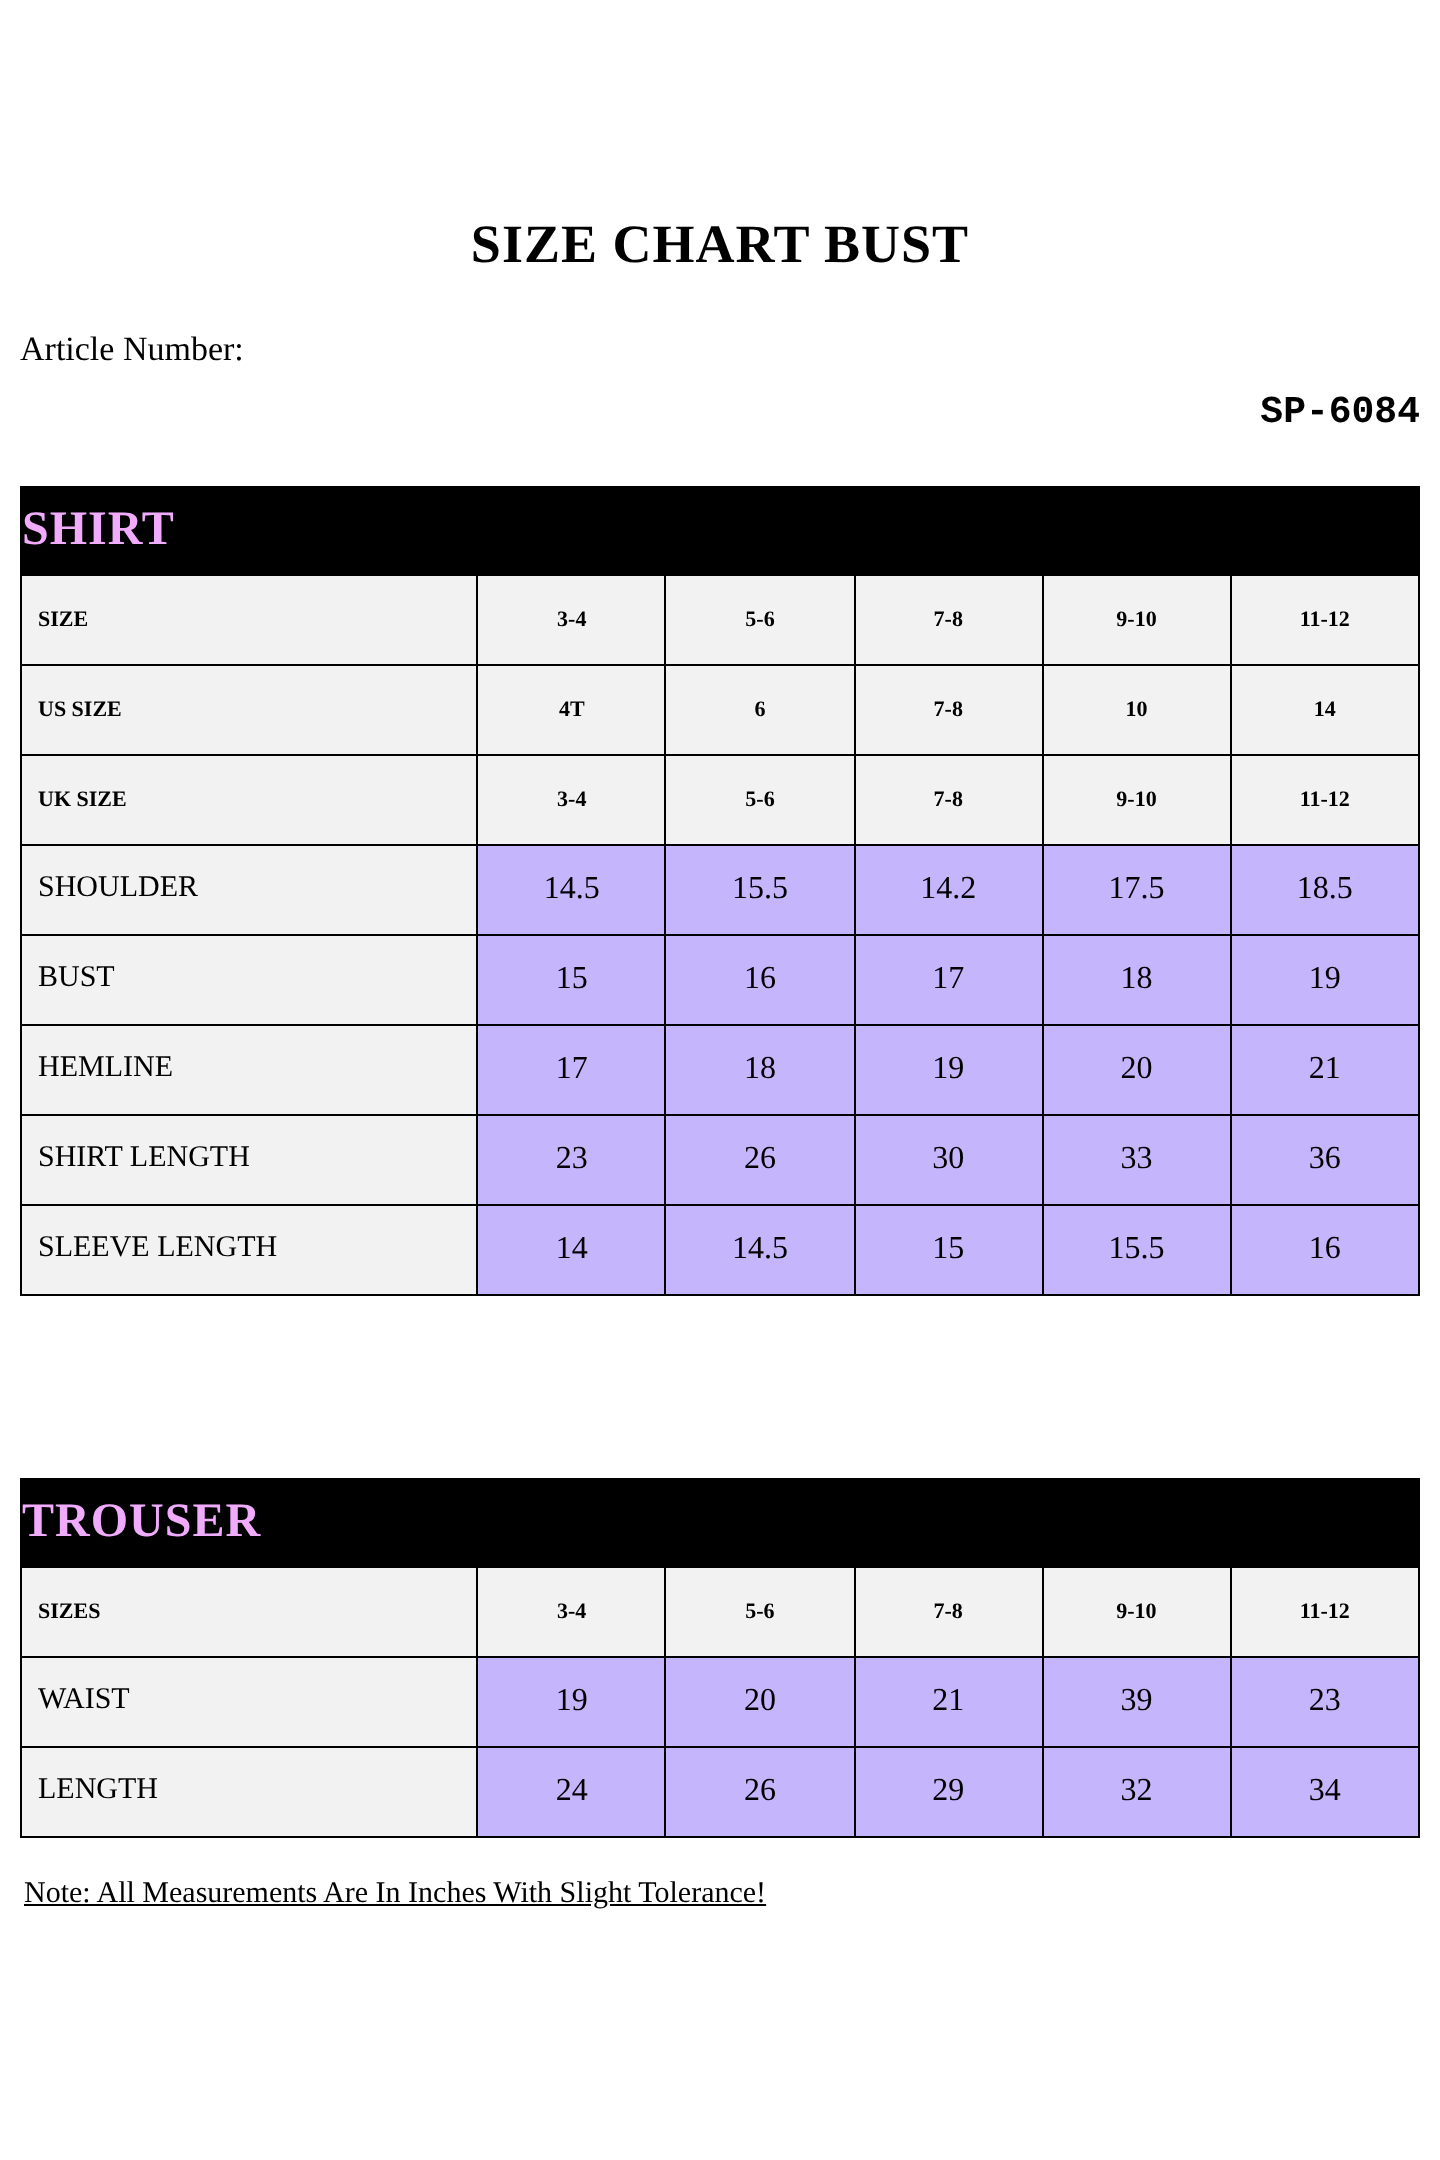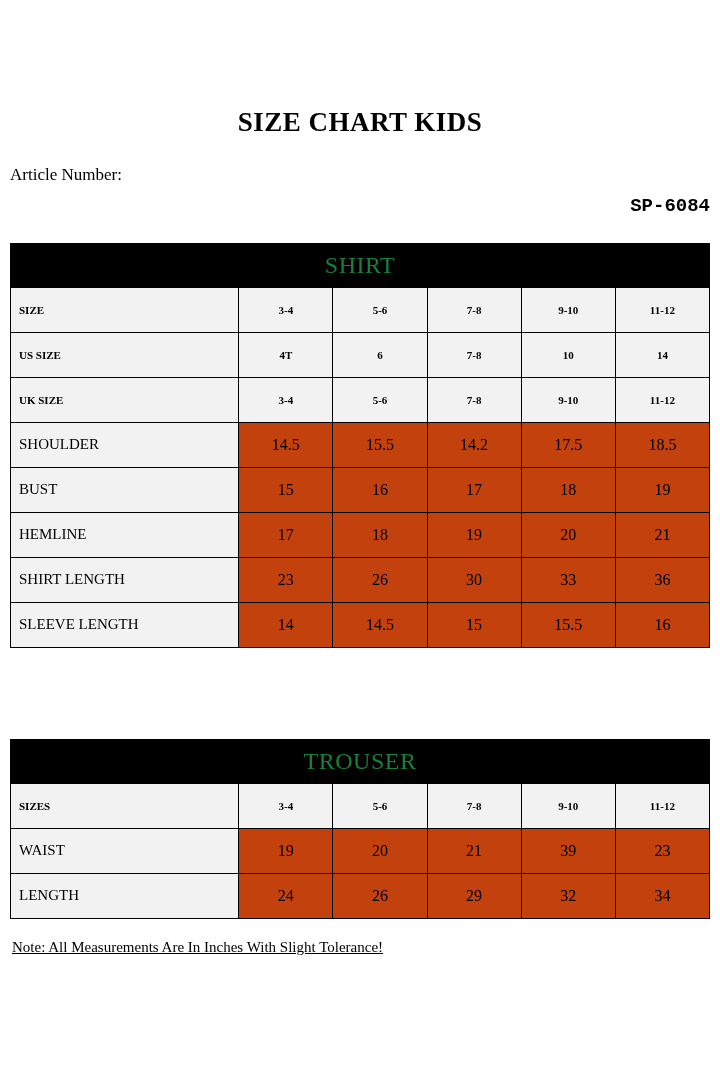--- a/index.html
+++ b/index.html
@@ -56,24 +56,23 @@
   .table-wrap-trouser {
     padding-top: 91px;
   }
   table.size-table td, table.size-table th {
     border: 1px solid #000000;
     padding: 0;
     margin: 0;
   }
   .section-header {
     background: #000000;
-    color: #15803d;
-    text-align: center;
+    color: #f0abfc;
     font-size: 24px;
-    font-weight: normal;
+    font-weight: bold;
     height: 43px;
     line-height: 43px;
     letter-spacing: 0.5px;
   }
   .row-cell {
     height: 44px;
     font-size: 16px;
     text-align: center;
     background: #f2f2f2;
   }
@@ -82,21 +81,21 @@
     padding-left: 8px;
   }
   .row-bold .row-cell {
     font-weight: bold;
     font-size: 11px;
   }
   .row-plain .row-cell {
     font-weight: normal;
   }
   .row-plain .row-cell.value {
-    background: #c2410c;
+    background: #c4b5fd;
     font-size: 16px;
   }
   .row-plain .row-cell.label {
     background: #f2f2f2;
     font-size: 15px;
     margin-left: 40px;
   }
   .row-bold .row-cell.value {
     background: #f2f2f2;
   }
@@ -107,21 +106,21 @@
     text-decoration: underline;
   }
   col.c0 { width: 228px; }
   col.cv { width: 94px; }
 </style>
 </head>
 <body>
 
 <div class="page">
 
-  <h1 class="main-title">SIZE CHART KIDS</h1>
+  <h1 class="main-title">SIZE CHART BUST</h1>
   <p class="article-label">Article Number:</p>
   <p class="article-number">SP-6084</p>
 
   <div class="table-wrap-shirt">
     <table class="size-table">
       <colgroup>
         <col class="c0">
           <col class="cv">
           <col class="cv">
           <col class="cv">

